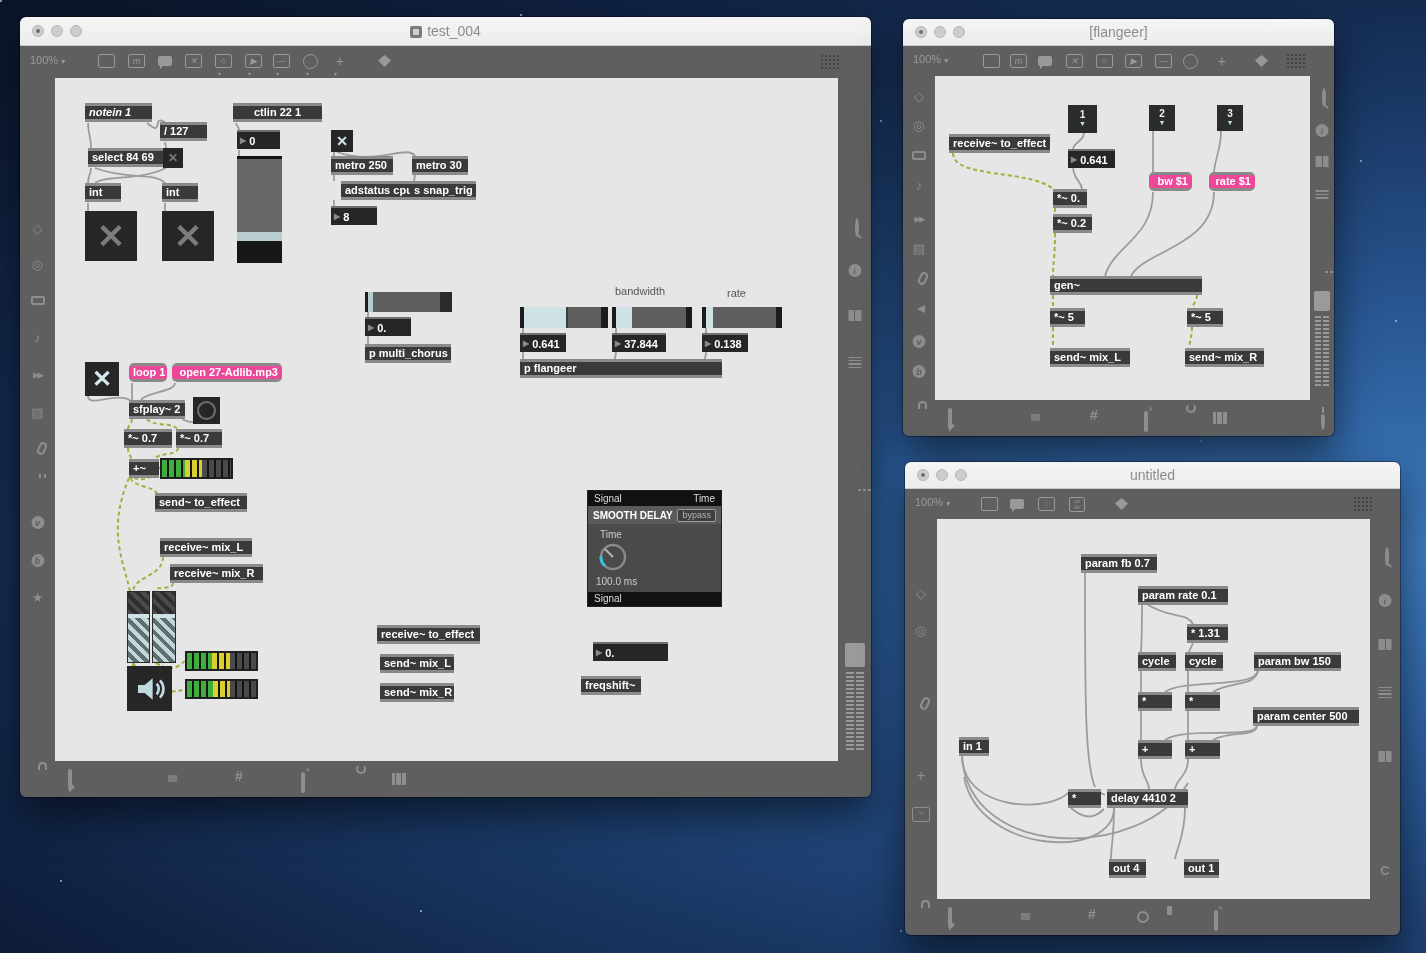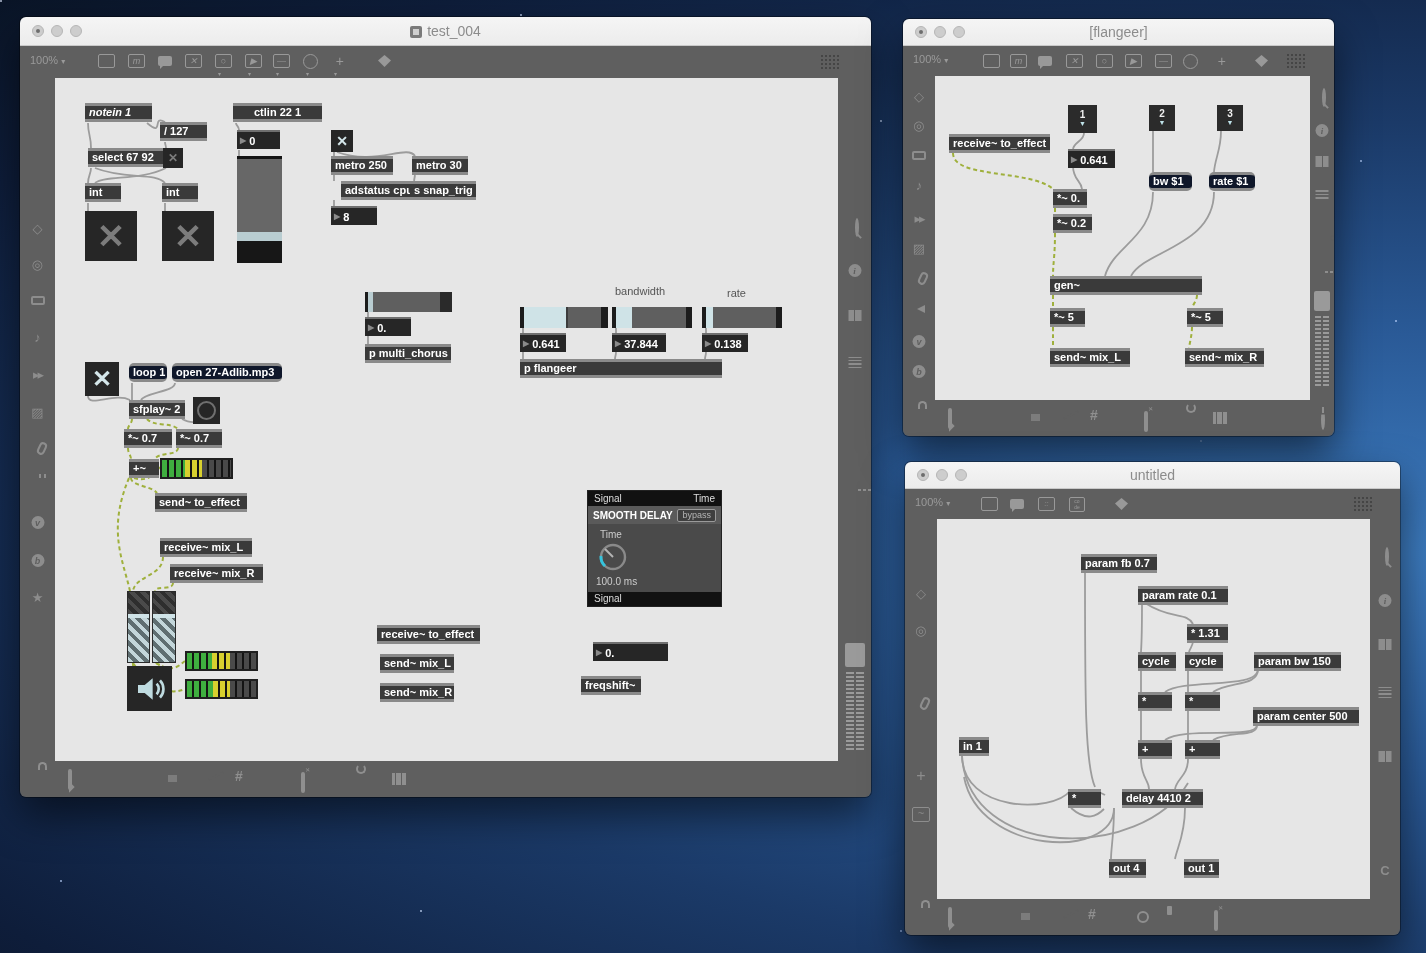--- a/index.html
+++ b/index.html
@@ -24,21 +24,21 @@
   .wbody{flex:1;display:flex;position:relative;background:#5f5f5f;min-height:0;}
   .sidebar{position:relative;flex:0 0 auto;}
   .canvas{flex:1;background:#e6e6e6;position:relative;overflow:hidden;}
   .bottombar{background:#5f5f5f;position:relative;flex:0 0 auto;}
   .cords{position:absolute;inset:0;pointer-events:none;}
 
   
   .box,.msg{position:absolute;height:13px;background:#3a3a3a;color:#fff;
     border-top:3px solid #8a8a8a;border-bottom:3px solid #8a8a8a;
     font-weight:bold;font-size:11px;line-height:13px;padding:0 4px;white-space:nowrap;}
-  .msg{border-radius:5px;background:#0f172a;}
+  .msg{border-radius:5px;background:#ec4899;text-align:right;}
   .numbox{position:absolute;height:17px;background:#262626;border-top:2px solid #6f6f6f;
     display:flex;align-items:center;gap:3px;padding:0 3px;color:#fff;font-weight:bold;font-size:11px;box-sizing:content-box;}
   .numbox .tri{color:#8a8a8a;font-size:8px;line-height:1;}
   .toggle{position:absolute;background:#262626;display:flex;align-items:center;justify-content:center;
     color:#7c7c7c;font-weight:bold;}
   .toggle.on{color:#d5e7eb;}
   .bang{position:absolute;background:#262626;}
   .bang::after{content:'';position:absolute;inset:4px;border:2px solid #6f6f6f;border-radius:50%;}
   .comment{position:absolute;color:#555;font-size:11px;white-space:nowrap;}
   .vslider{position:absolute;background:linear-gradient(180deg,#141414 0 3%,#676767 3% 71%,#b9cdd1 71% 79%,#171717 79% 100%);}
@@ -233,21 +233,21 @@
               <path d="M108,479 C108,498 80,498 78,513"></path>
           <path d="M118,505 C118,513 101,507 100,513"></path>
               <path d="M78,585 L78,588"></path>
           <path d="M101,585 C104,587 106,587 108,588"></path>
               <path d="M101,585 C119,597 126,585 130,583"></path>
           <path d="M78,585 C106,622 124,613 130,611"></path>
         </g>
       </svg>
       <div class="box" style="left:30px;top:25px;width:59px;font-style:italic;">notein 1</div>
       <div class="box" style="left:105px;top:44px;width:39px;">/ 127</div>
-      <div class="box" style="left:33px;top:70px;width:82px;">select 67 92</div>
+      <div class="box" style="left:33px;top:70px;width:82px;">select 84 69</div>
       <div class="toggle" style="left:108px;top:70px;width:20px;height:20px;font-size:12px;">
             <span>✕</span>
           </div>
       <div class="box" style="left:30px;top:105px;width:28px;">int</div>
       <div class="box" style="left:107px;top:105px;width:28px;">int</div>
       <div class="toggle" style="left:30px;top:133px;width:52px;height:50px;font-size:34px;">
             <span>✕</span>
           </div>
       <div class="toggle" style="left:107px;top:133px;width:52px;height:50px;font-size:34px;">
             <span>✕</span>
@@ -585,21 +585,21 @@
       <div class="box" style="left:201px;top:133px;width:30px;">cycle</div>
       <div class="box" style="left:248px;top:133px;width:30px;">cycle</div>
       <div class="box" style="left:317px;top:133px;width:79px;">param bw 150</div>
       <div class="box" style="left:201px;top:173px;width:26px;">*</div>
       <div class="box" style="left:248px;top:173px;width:27px;">*</div>
       <div class="box" style="left:316px;top:188px;width:98px;">param center 500</div>
       <div class="box" style="left:22px;top:218px;width:22px;">in 1</div>
       <div class="box" style="left:201px;top:221px;width:26px;">+</div>
       <div class="box" style="left:248px;top:221px;width:27px;">+</div>
       <div class="box" style="left:131px;top:270px;width:25px;">*</div>
-      <div class="box" style="left:170px;top:270px;width:73px;margin-left:15px;">delay 4410 2</div>
+      <div class="box" style="left:170px;top:270px;width:73px;">delay 4410 2</div>
       <div class="box" style="left:172px;top:340px;width:29px;">out 4</div>
       <div class="box" style="left:247px;top:340px;width:27px;">out 1</div>
     </div>
     <div class="sidebar" style="width:30px;">
       <span class="sbic ic-search" style="top:28px;"></span>
       <span class="sbic ic-info" style="top:75px;">
             <i>i</i>
           </span>
       <span class="sbic ic-cols" style="top:120px;"></span>
       <span class="sbic ic-list" style="top:168px;"></span>

